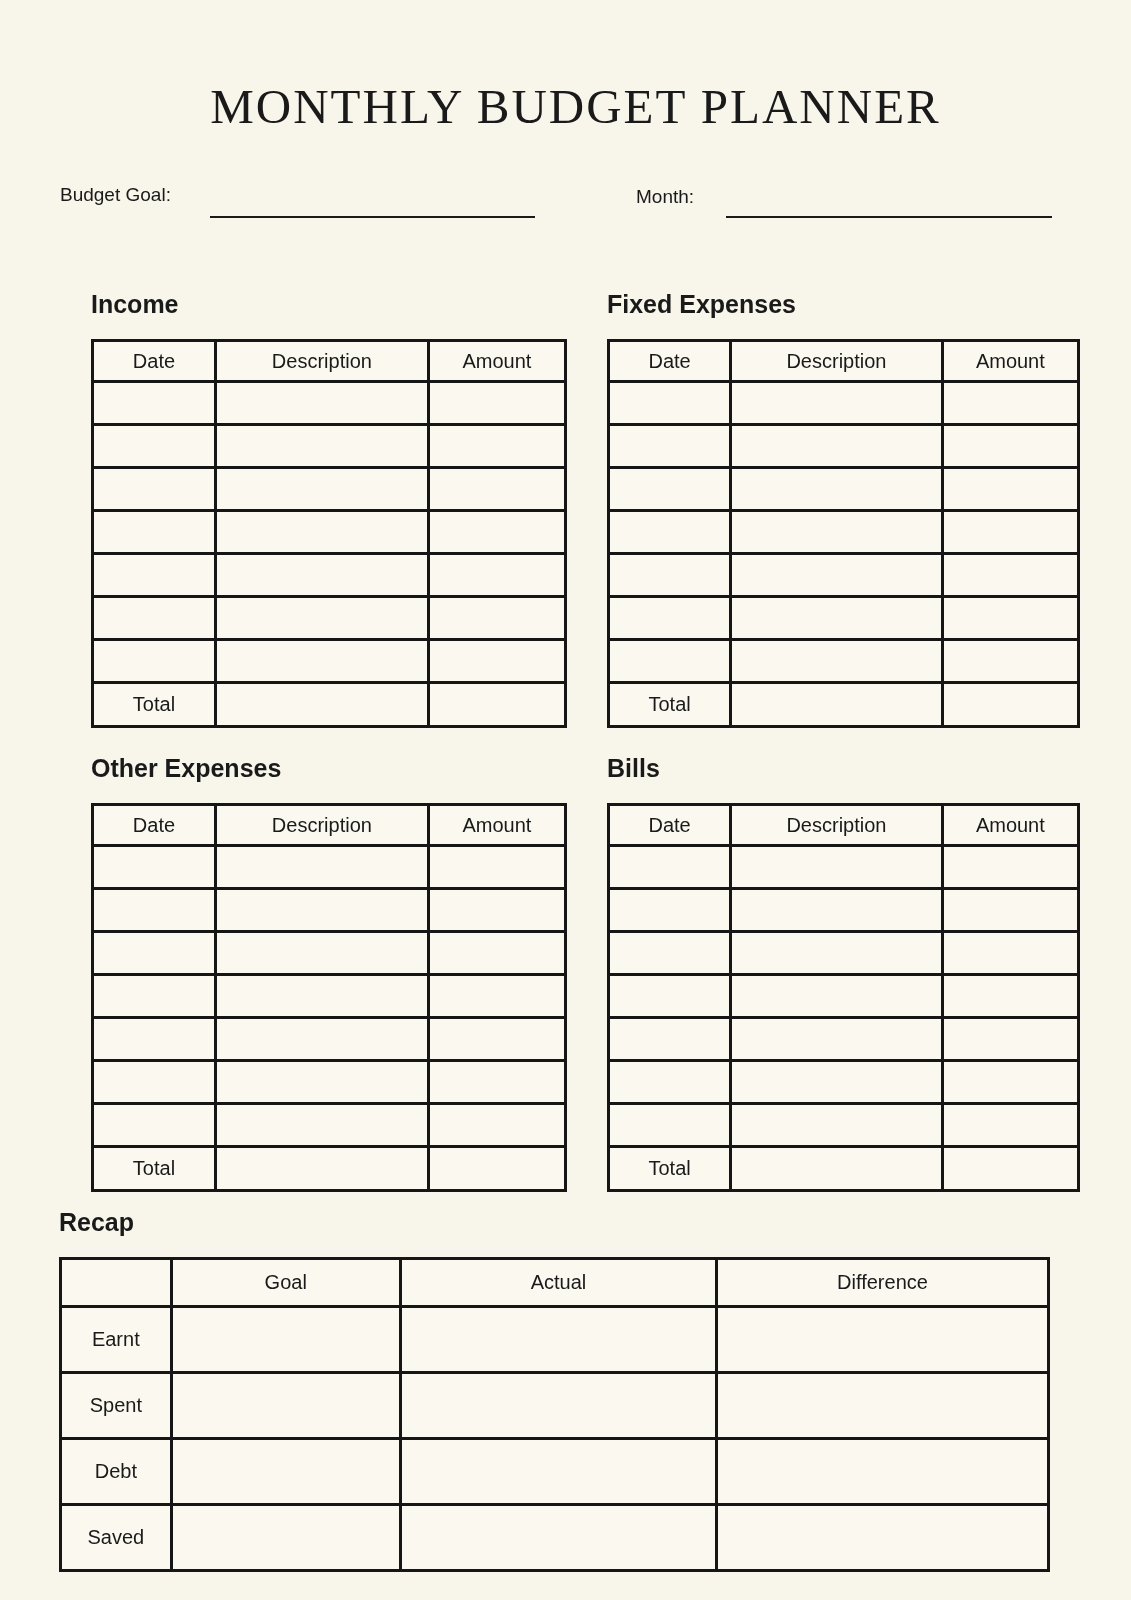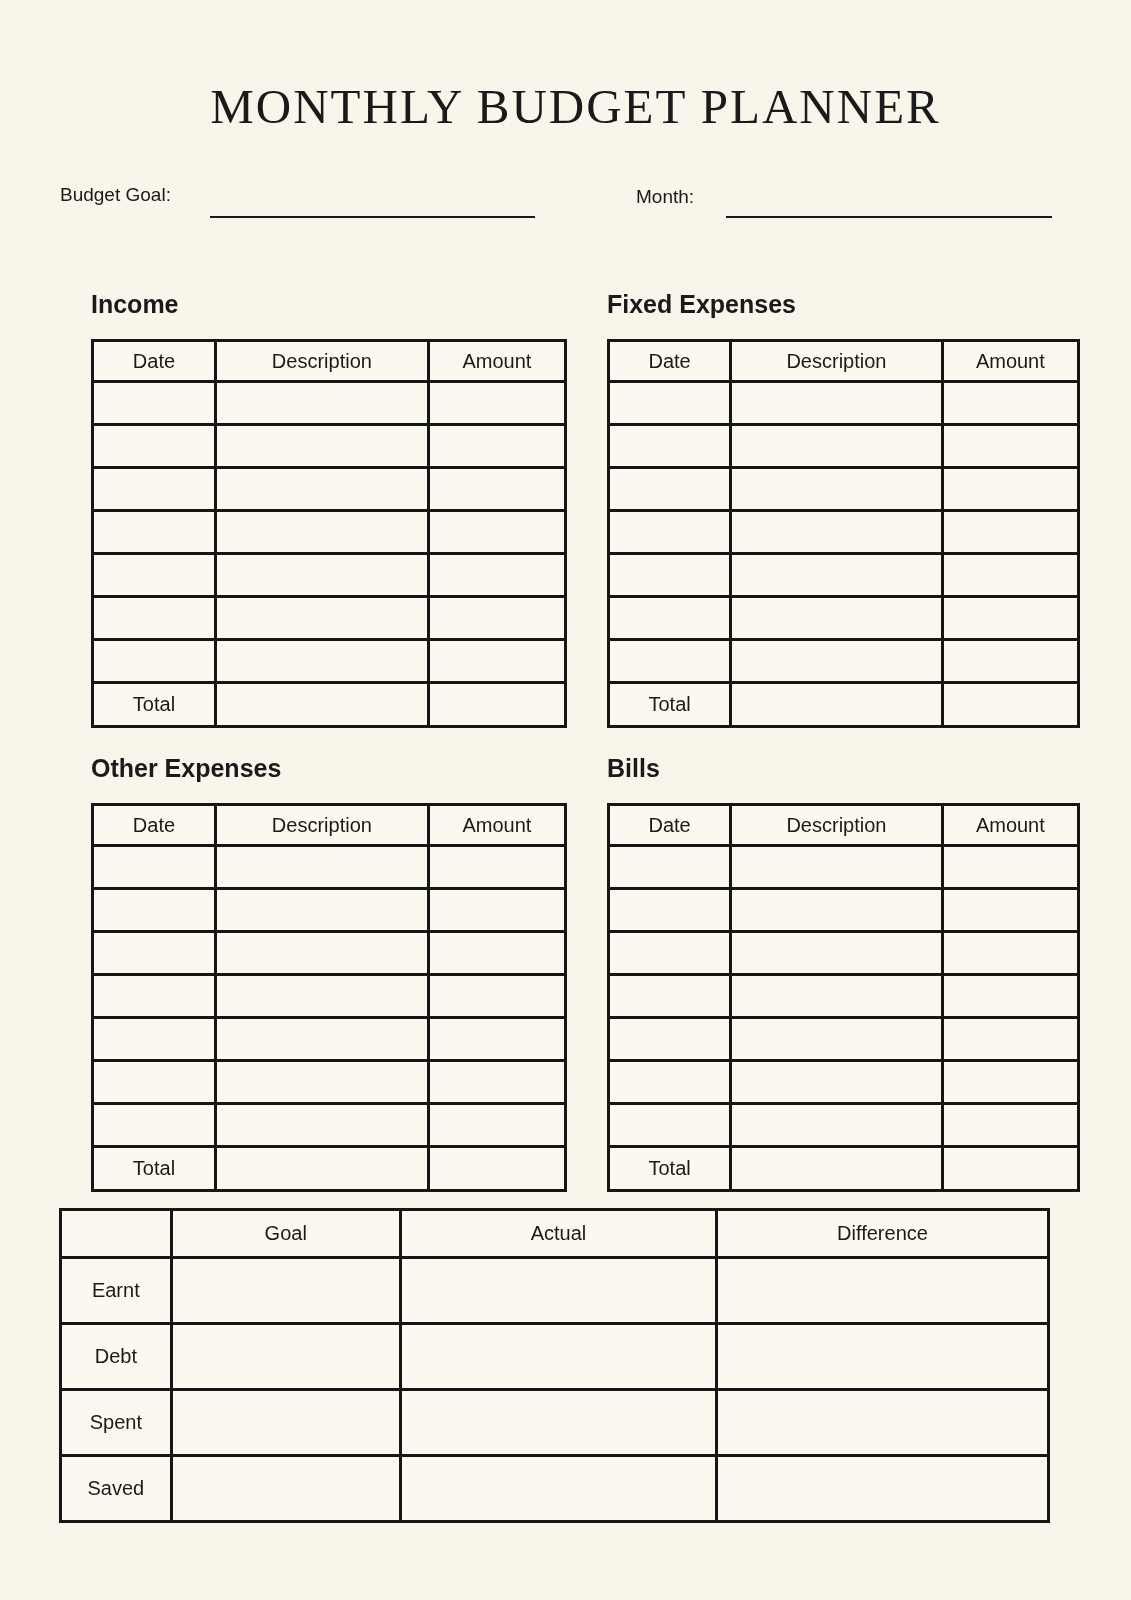--- a/index.html
+++ b/index.html
@@ -359,20 +359,21 @@
             <td></td>
             <td></td>
           </tr>
         </tfoot>
       </table>
     </section>
 
   </div>
 
   <section class="recap-section">
+    <h2 class="section-heading">Recap</h2>
     <table class="recap-table">
       <colgroup>
           <col class="rc-label">
           <col class="rc-goal">
           <col class="rc-act">
           <col class="rc-diff">
         </colgroup>
       <thead>
         <tr>
           <th></th>
@@ -382,27 +383,27 @@
         </tr>
       </thead>
       <tbody>
         <tr>
           <td>Earnt</td>
           <td></td>
           <td></td>
           <td></td>
         </tr>
         <tr>
-          <td>Debt</td>
+          <td>Spent</td>
           <td></td>
           <td></td>
           <td></td>
         </tr>
         <tr>
-          <td>Spent</td>
+          <td>Debt</td>
           <td></td>
           <td></td>
           <td></td>
         </tr>
         <tr>
           <td>Saved</td>
           <td></td>
           <td></td>
           <td></td>
         </tr>

